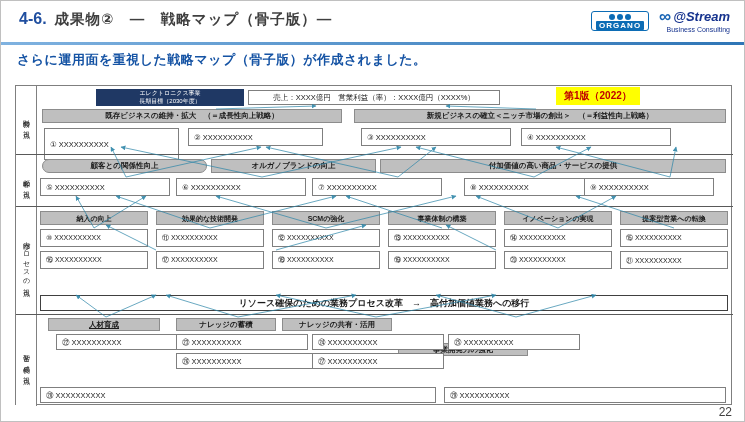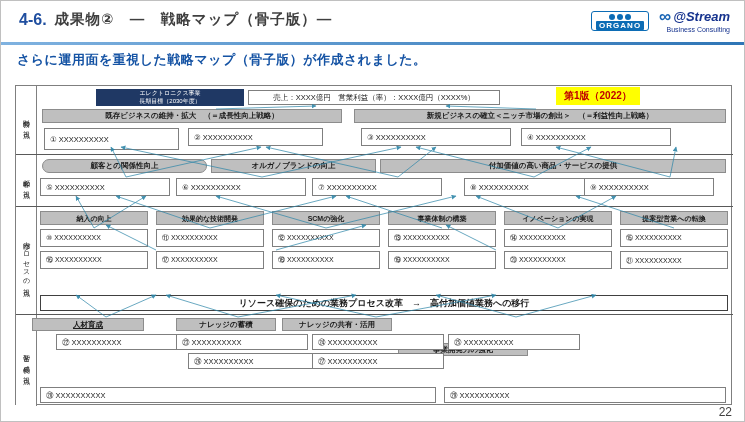--- a/index.html
+++ b/index.html
@@ -2,21 +2,21 @@
 <html><head>
 <meta charset="utf-8">
 <style>
   html,body{margin:0;padding:0;background:#e8e8e8;}
   .slide{
     position:relative;width:745px;height:422px;background:#fff;
     border:1px solid #c0c0c0;box-sizing:border-box;overflow:hidden;
     font-family:"Liberation Sans","DejaVu Sans",sans-serif;color:#1a1a1a;
   }
   
-  .hdr{position:absolute;top:9px;left:18px;display:flex;align-items:center;}
+  .hdr{position:absolute;top:9px;left:18px;display:flex;align-items:flex-start;}
   .sec-num{color:#1f4e9f;font-weight:bold;font-size:16px;}
   .hdr-title{color:#3f3f3f;font-weight:bold;font-size:14.5px;margin-left:8px;letter-spacing:1px;}
   .logos{position:absolute;top:7px;right:14px;display:flex;gap:10px;align-items:center;}
   .organo{border:1px solid #0c6cb5;border-radius:3px;padding:2px 4px 0 4px;text-align:center;}
   .organo-dots{display:flex;gap:2px;justify-content:center;margin-bottom:1px;}
   .organo-dots span{width:6px;height:6px;border-radius:50%;background:#0c6cb5;display:inline-block;}
   .organo-name{background:#0c6cb5;color:#fff;font-weight:bold;font-size:8px;letter-spacing:1px;padding:0 3px;border-radius:1px;}
   .stream{color:#16338e;line-height:1.05;}
   .stream-top{display:flex;align-items:center;gap:2px;}
   .infinity{font-size:17px;font-weight:bold;color:#1b66b5;}
@@ -85,21 +85,21 @@
     <div class="band b1">
       <div class="pers">財務の視点</div>
       <div class="goal-org">
         <div>エレクトロニクス事業</div>
         <div>長期目標（2030年度）</div>
       </div>
       <div class="goal-kpi">売上：XXXX億円　営業利益（率）：XXXX億円（XXXX%）</div>
       <div class="version">第1版（2022）</div>
       <div class="gbox" style="left:26px;top:23px;width:300px;height:14px;">既存ビジネスの維持・拡大　（＝成長性向上戦略）</div>
       <div class="gbox" style="left:338px;top:23px;width:372px;height:14px;">新規ビジネスの確立＜ニッチ市場の創出＞　（＝利益性向上戦略）</div>
-      <div class="sbox" style="left:28px;top:42px;width:135px;height:22px;">① XXXXXXXXXX</div>
+      <div class="sbox" style="left:28px;top:42px;width:135px;height:32px;">① XXXXXXXXXX</div>
       <div class="sbox" style="left:172px;top:42px;width:135px;height:18px;">② XXXXXXXXXX</div>
       <div class="sbox" style="left:345px;top:42px;width:150px;height:18px;">③ XXXXXXXXXX</div>
       <div class="sbox" style="left:505px;top:42px;width:150px;height:18px;">④ XXXXXXXXXX</div>
     </div>
 
     <div class="band b2">
       <div class="pers">顧客の視点</div>
       <div class="gbox" style="left:26px;top:4px;width:165px;height:14px;border-radius:7px;">顧客との関係性向上</div>
       <div class="gbox" style="left:195px;top:4px;width:165px;height:14px;">オルガノブランドの向上</div>
       <div class="gbox" style="left:364px;top:4px;width:346px;height:14px;">付加価値の高い商品・サービスの提供</div>
@@ -128,29 +128,29 @@
       <div class="sbox" style="left:140px;top:44px;width:108px;height:18px;font-size:7px;">⑰ XXXXXXXXXX</div>
       <div class="sbox" style="left:256px;top:44px;width:108px;height:18px;font-size:7px;">⑱ XXXXXXXXXX</div>
       <div class="sbox" style="left:372px;top:44px;width:108px;height:18px;font-size:7px;">⑲ XXXXXXXXXX</div>
       <div class="sbox" style="left:488px;top:44px;width:108px;height:18px;font-size:7px;">⑳ XXXXXXXXXX</div>
       <div class="sbox" style="left:604px;top:44px;width:108px;height:18px;font-size:7px;">㉑ XXXXXXXXXX</div>
       <div class="reform">リソース確保のための業務プロセス改革　→　高付加価値業務への移行</div>
     </div>
 
     <div class="band b4">
       <div class="pers">学習と成長の視点</div>
-      <div class="gbox" style="left:16px;top:3px;width:112px;height:13px;text-decoration:underline;">人材育成</div>
+      <div class="gbox" style="left:32px;top:3px;width:112px;height:13px;text-decoration:underline;">人材育成</div>
       <div class="gbox" style="left:160px;top:3px;width:100px;height:13px;">ナレッジの蓄積</div>
       <div class="gbox" style="left:266px;top:3px;width:110px;height:13px;">ナレッジの共有・活用</div>
       <div class="gbox" style="left:382px;top:3px;width:130px;height:13px;margin-top:25px;">事業開発力の強化</div>
       <div class="sbox" style="left:40px;top:19px;width:132px;height:16px;">㉒ XXXXXXXXXX</div>
       <div class="sbox" style="left:160px;top:19px;width:132px;height:16px;">㉓ XXXXXXXXXX</div>
       <div class="sbox" style="left:296px;top:19px;width:132px;height:16px;">㉔ XXXXXXXXXX</div>
       <div class="sbox" style="left:432px;top:19px;width:132px;height:16px;">㉕ XXXXXXXXXX</div>
-      <div class="sbox" style="left:172px;top:38px;width:152px;height:16px;">㉖ XXXXXXXXXX</div>
+      <div class="sbox" style="left:160px;top:38px;width:152px;height:16px;">㉖ XXXXXXXXXX</div>
       <div class="sbox" style="left:296px;top:38px;width:132px;height:16px;">㉗ XXXXXXXXXX</div>
       <div class="sbox" style="left:24px;top:72px;width:396px;height:16px;">㉘ XXXXXXXXXX</div>
       <div class="sbox" style="left:428px;top:72px;width:282px;height:16px;">㉙ XXXXXXXXXX</div>
     </div>
 
     <svg class="arrows" viewBox="0 0 717 320" aria-hidden="true">
       <defs>
         <marker id="ah" markerWidth="7" markerHeight="7" refX="5.5" refY="3" orient="auto">
           <path d="M0,0 L6,3 L0,6 z" fill="#2e86a8"></path>
         </marker>

